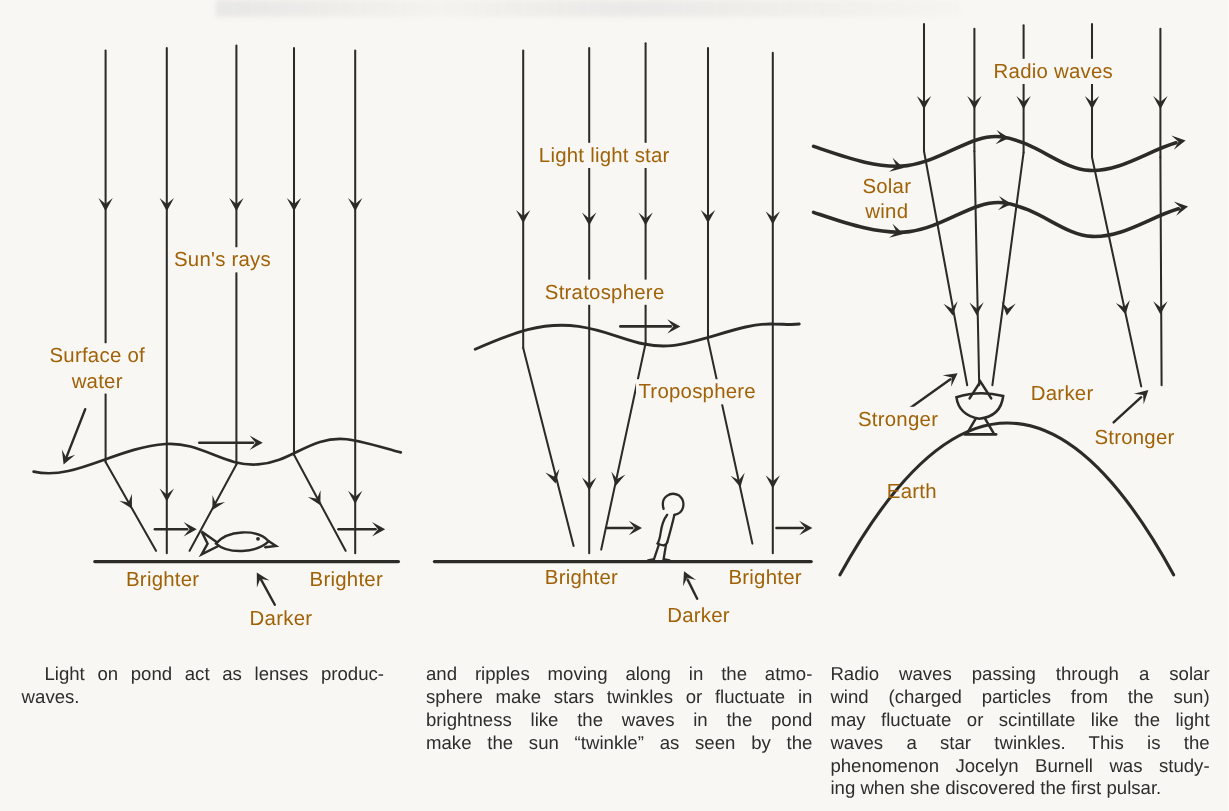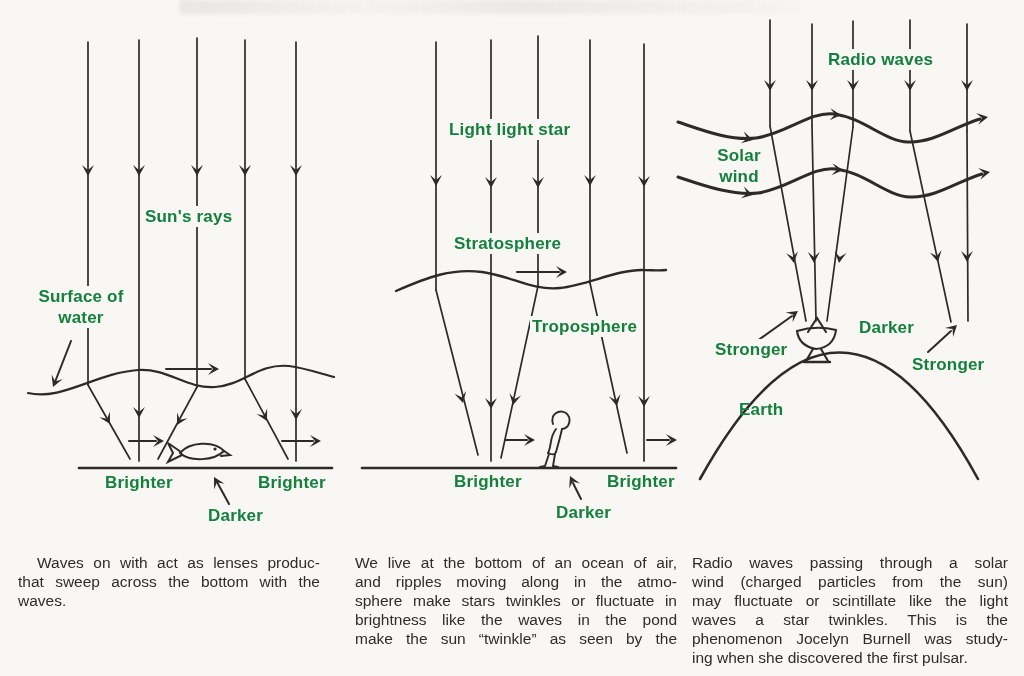--- a/index.html
+++ b/index.html
@@ -14,26 +14,25 @@
   .smudge{
     position:absolute;left:180px;top:0;width:620px;height:14px;
     background:linear-gradient(90deg, rgba(120,120,120,.12), rgba(120,120,120,.03) 30%, rgba(120,120,120,.10) 55%, rgba(120,120,120,.02));
     filter:blur(2px);
   }
   svg.art{position:absolute;left:0;top:0;}
   .lbl{
     position:absolute;
     font-size:17px;
     letter-spacing:.2px;
-    color:#15803d;
+    color:#a16207;
     white-space:pre-line;
     line-height:21px;
     background:#f8f7f4;
     padding:0 2px;
-    font-weight:bold;
   }
   .lbl.center{text-align:center;}
   .caption{
     position:absolute;
     font-size:15.5px;
     line-height:19px;
     color:#2e2d2b;
   }
   .jline{text-align:justify;text-align-last:justify;}
   .jlast{text-align:left;}
@@ -221,27 +220,25 @@
 
   <div class="lbl" style="left:826px;top:49px">Radio waves</div>
   <div class="lbl center" style="left:708px;top:145px;width:58px;background:transparent">Solar
 wind</div>
   <div class="lbl" style="left:713px;top:339px">Stronger</div>
   <div class="lbl" style="left:857px;top:317px">Darker</div>
   <div class="lbl" style="left:910px;top:354px">Stronger</div>
   <div class="lbl" style="left:737px;top:399px;background:transparent">Earth</div>
 
   <div class="caption" style="left:18px;top:553px;width:302px">
-    <div class="jline indent1">Waves on with act as lenses produc-</div>
-    <div class="jline">that sweep across the bottom with the</div>
+    <div class="jline indent1">Light on pond act as lenses produc-</div>
     <div class="jlast">waves.</div>
   </div>
 
   <div class="caption" style="left:355px;top:553px;width:322px">
-    <div class="jline">We live at the bottom of an ocean of air,</div>
     <div class="jline">and ripples moving along in the atmo-</div>
     <div class="jline">sphere make stars twinkles or fluctuate in</div>
     <div class="jline">brightness like the waves in the pond</div>
     <div class="jline">make the sun “twinkle” as seen by the</div>
   </div>
 
   <div class="caption" style="left:692px;top:553px;width:316px">
     <div class="jline">Radio waves passing through a solar</div>
     <div class="jline">wind (charged particles from the sun)</div>
     <div class="jline">may fluctuate or scintillate like the light</div>

